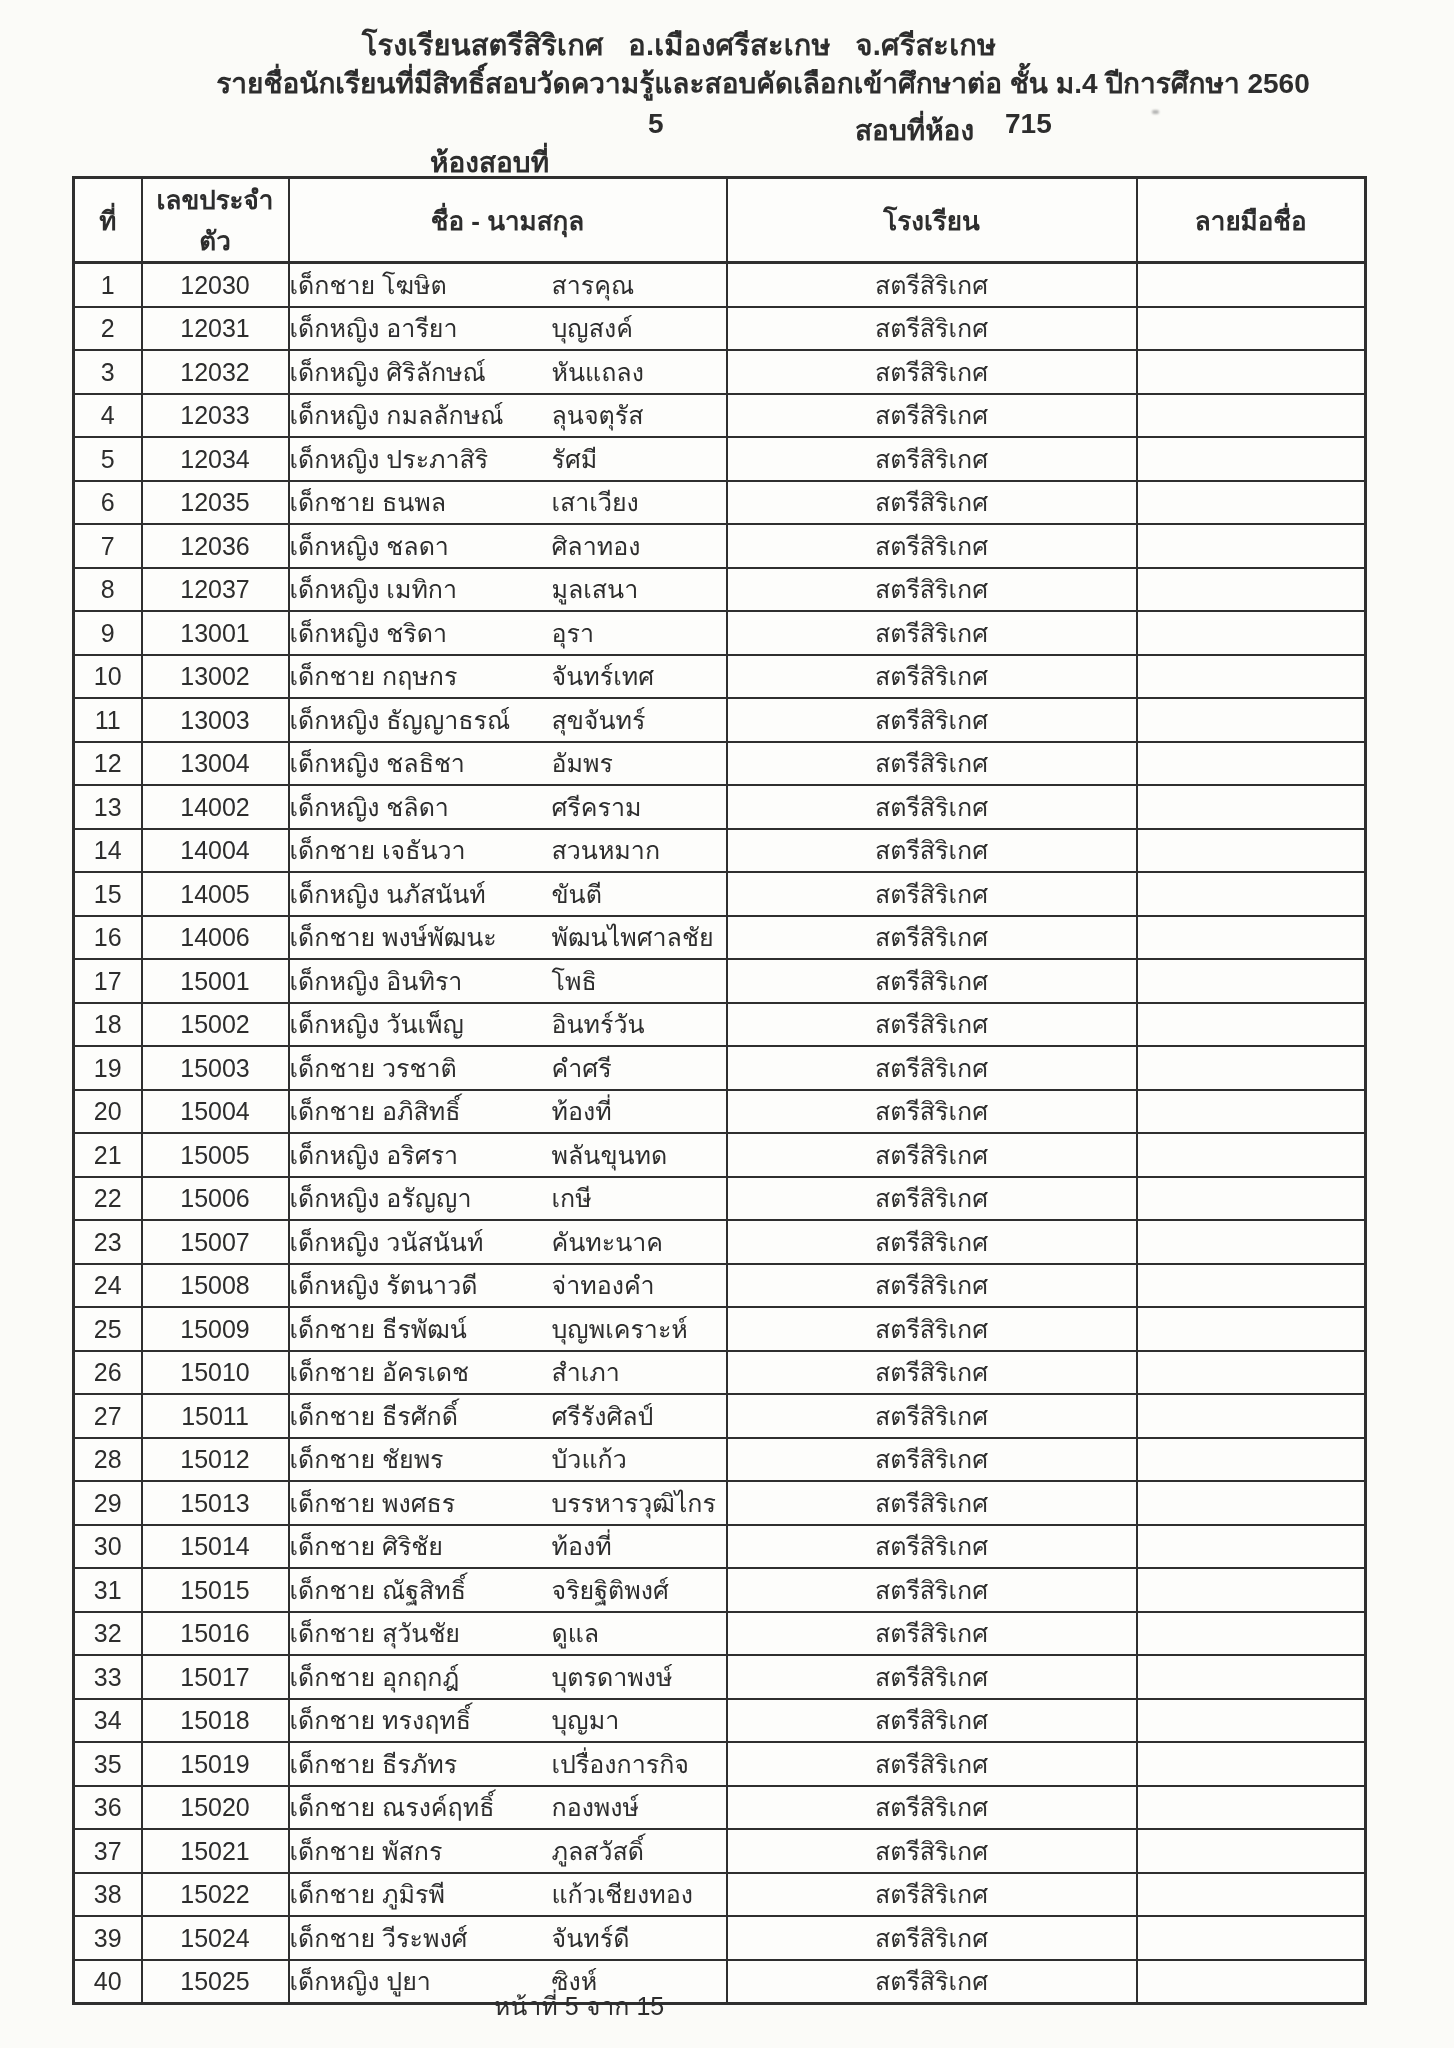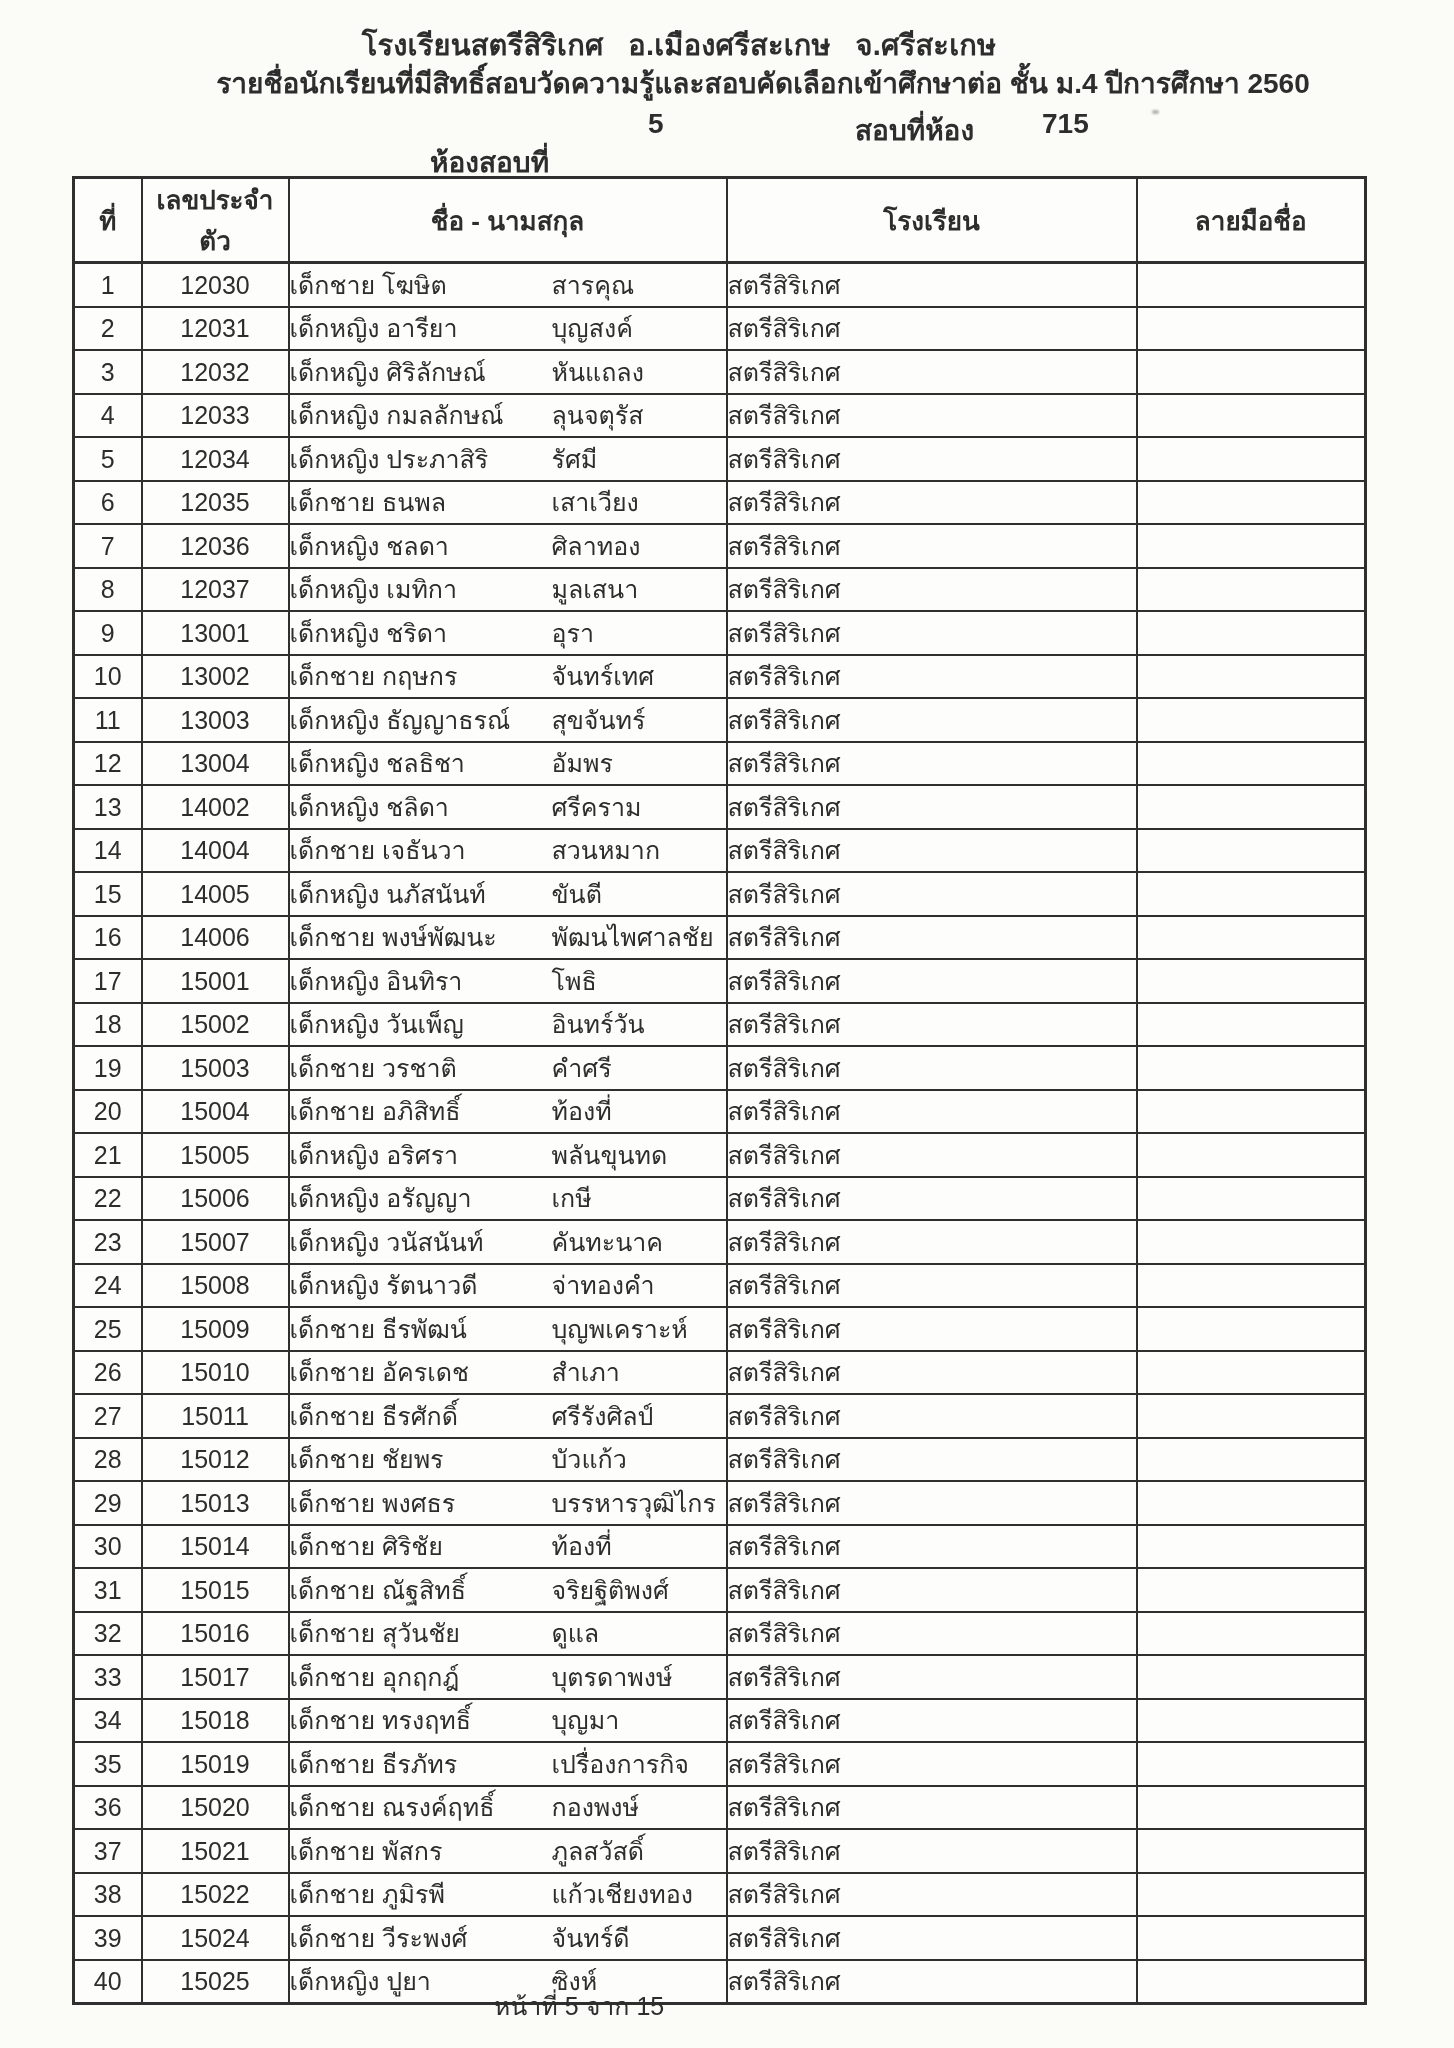--- a/index.html
+++ b/index.html
@@ -19,21 +19,21 @@
   .doc-title-2{
     position:absolute;top:61px;left:0;width:1454px;
     text-align:center;font-size:28px;font-weight:bold;
     white-space:pre-wrap;
     padding-left:36px;
   }
   .exam-line{position:absolute;top:108px;left:0;width:1454px;height:40px;font-size:28px;font-weight:bold;}
   .exam-room-label{position:absolute;left:430px;margin-top:32px;}
   .exam-room-number{position:absolute;left:648px;}
   .seat-room-label{position:absolute;left:855px;}
-  .seat-room-number{position:absolute;left:1042px;}
+  .seat-room-number{position:absolute;left:1005px;}
   table.roster{
     position:absolute;left:72px;top:176px;width:1292px;
     border-collapse:collapse;table-layout:fixed;
     background:#fdfdfb;
   }
   table.roster,table.roster th,table.roster td{
     border:2px solid #2f2f2f;
   }
   table.roster{border-width:3px;}
   table.roster thead th{
@@ -41,21 +41,21 @@
     text-align:center;vertical-align:middle;padding:0;
     border-bottom-width:3px;
   }
   table.roster td{
     height:41.5px;font-size:25px;vertical-align:middle;
     padding:0;line-height:1.05;
   }
   td.c-no,td.c-id{text-align:center;}
   td.c-name{padding-left:14px;}
   td.c-name .fname{display:inline-block;width:262px;}
-  td.c-school{padding-left:7px;}
+  td.c-school{padding-left:7px;text-align:center;}
   .page-footer{
     position:absolute;top:1986px;left:0;width:1158px;
     text-align:center;font-size:25px;
   }
   .smudge{
     position:absolute;left:744px;top:189px;width:96px;height:22px;
     background:#8d939c;opacity:.38;border-radius:10px;
     filter:blur(4px);
   }
   .speck{

